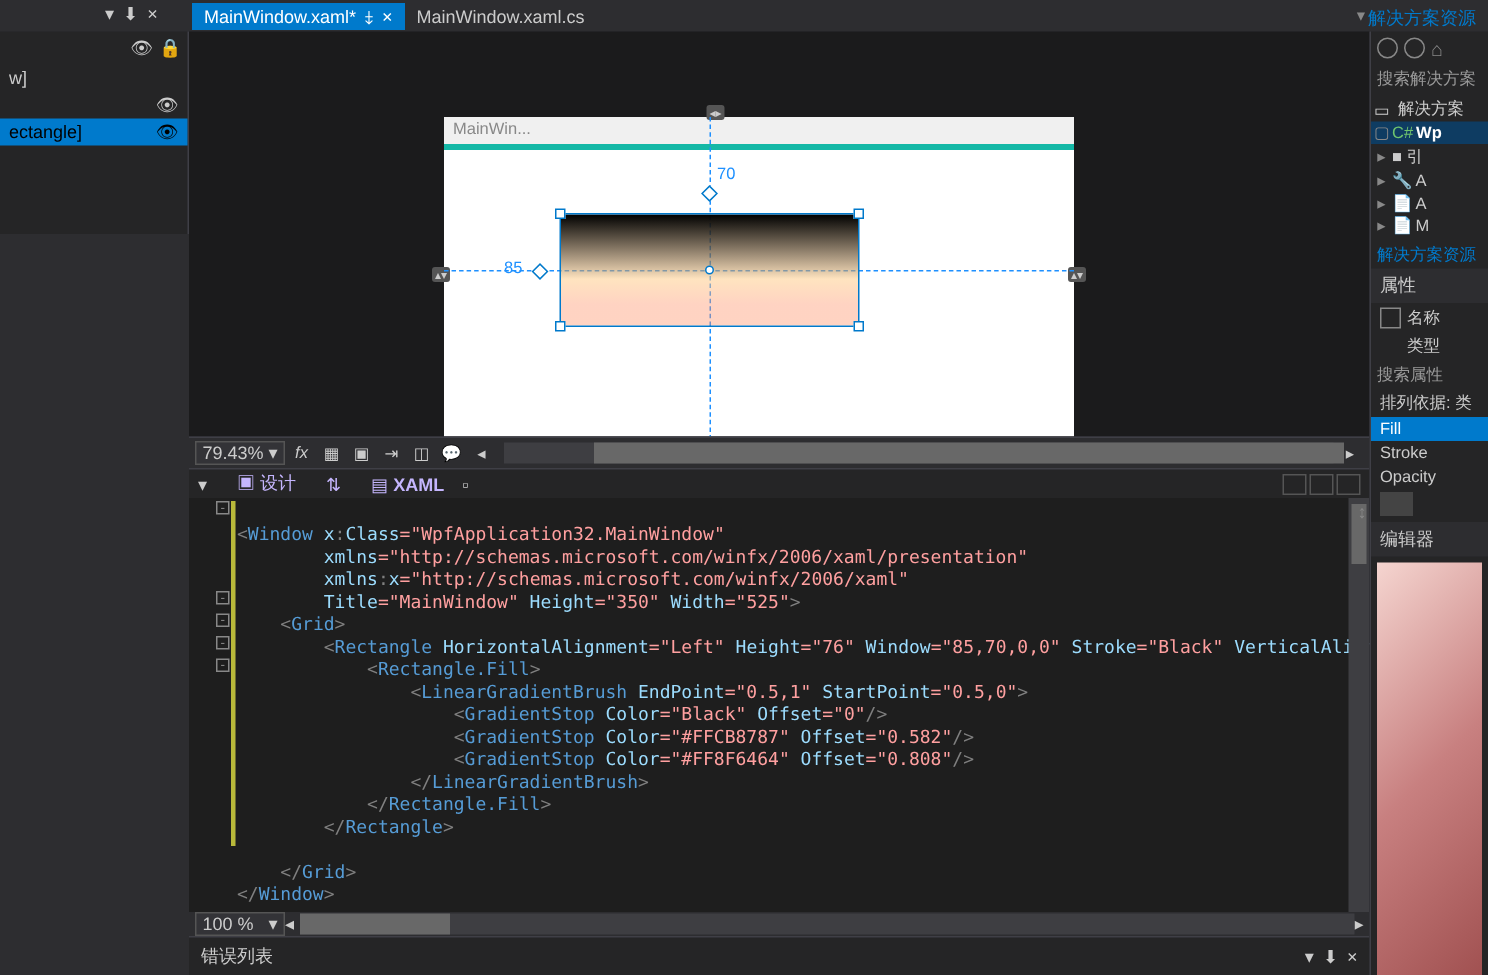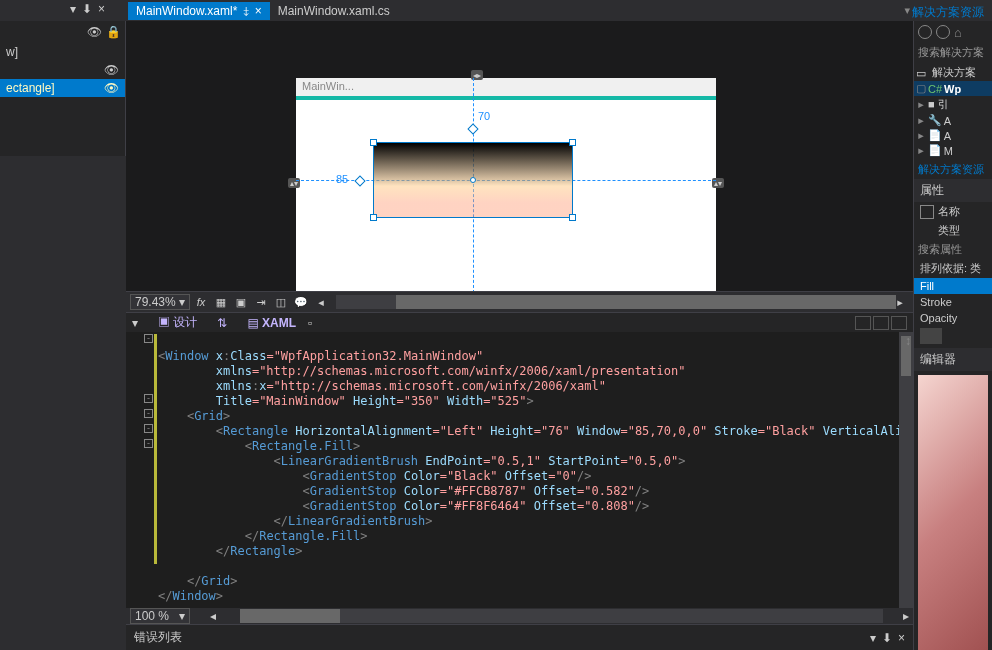--- a/index.html
+++ b/index.html
@@ -5,21 +5,21 @@
 * { box-sizing: border-box; margin: 0; padding: 0; }
 body { font-family: "Microsoft YaHei", "Segoe UI", sans-serif; font-size: 12px; background: #2d2d30; color: #ccc; width: 992px; height: 650px; overflow: hidden; position: relative; }
 .topbar { height: 21px; background: #2d2d30; display: flex; align-items: center; padding: 0 2px; }
 .tab-active { background: #007acc; color: #fff; padding: 2px 8px; display: flex; align-items: center; gap: 6px; margin-left: 126px; }
 .tab-inactive { background: #2d2d30; color: #ccc; padding: 2px 8px; }
 .pin-area { position: absolute; left: 70px; top: 2px; color: #ccc; display: flex; gap: 6px; align-items: center; }
 .solution-tab { position: absolute; right: 0; top: 2px; background: #2d2d30; color: #007acc; padding: 2px 8px; }
 .left-panel { position: absolute; left: 0; top: 21px; width: 126px; height: 135px; background: #252526; border-right: 1px solid #3f3f46; }
 .outline-header { display: flex; justify-content: flex-end; padding: 4px; gap: 4px; }
 .outline-item { padding: 2px 6px; display: flex; justify-content: space-between; align-items: center; }
-.outline-sel { background: #007acc; color: #fef9c3; }
+.outline-sel { background: #007acc; color: #000000; }
 .designer { position: absolute; left: 126px; top: 21px; right: 79px; height: 270px; background: #1b1b1c; overflow: hidden; }
 .canvas-window { position: absolute; left: 170px; top: 57px; width: 420px; height: 230px; background: #fff; }
 .canvas-title { height: 22px; background: #f0f0f0; border-bottom: 4px solid #14b8a6; padding: 2px 6px; color: #888; font-size: 11px; }
 .rect-sel { position: absolute; left: 77px; top: 64px; width: 200px; height: 76px; background: linear-gradient(to bottom, #000 0%, #ffcb8787 58.2%, #ff8f6464 80.8%); border: 1px solid #0079cb; }
 .sel-handle { position: absolute; width: 7px; height: 7px; background: #fff; border: 1px solid #0079cb; }
 .sel-diamond { position: absolute; width: 8px; height: 8px; background: #fff; border: 1px solid #0079cb; transform: rotate(45deg); }
 .center-dot { position: absolute; left: 50%; top: 50%; width: 6px; height: 6px; background: #fff; border: 1px solid #0079cb; border-radius: 50%; transform: translate(-50%,-50%); }
 .rail-handle { position: absolute; width: 12px; height: 10px; background: #555; border-radius: 2px; display:flex; align-items:center; justify-content:center; color:#ccc; font-size:8px;}
 .guide-v { position: absolute; border-left: 1px dashed #1e90ff; }
 .guide-h { position: absolute; border-top: 1px dashed #1e90ff; }
@@ -34,21 +34,21 @@
 .split-tab-icon { width:14px; height:14px; display:inline-flex;}
 .split-right { margin-left:auto; display:flex; gap:2px; align-items:center;}
 .small-btn { width:16px; height:14px; border:1px solid #555; display:inline-flex;}
 .code { position: absolute; left: 126px; top: 332px; right: 79px; bottom: 42px; background: #1e1e1e; overflow: hidden; }
 .gutter { position: absolute; left: 0; top: 0; width: 28px; height: 100%; background: #1e1e1e; }
 .fold { position: absolute; left: 18px; width: 9px; height: 9px; border: 1px solid #888; color: #888; font-size: 9px; line-height: 7px; text-align: center; }
 .code-lines { position: absolute; left: 32px; top: 2px; right: 14px; font-family: Consolas, monospace; font-size: 12px; white-space: pre; line-height: 15px; }
 .code-rscroll { position:absolute; right:0; top:0; width:14px; height:100%; background:#3e3e42;}
 .code-rscroll-thumb { position:absolute; top:4px; width:10px; left:2px; height:40px; background:#686868;}
 .change-bar { position:absolute; left:28px; width:3px; background:#b9b93a; }
-.zoom-row { position: absolute; left: 126px; bottom: 26px; right: 79px; height: 16px; background: #2d2d30; display: flex; align-items: center; padding: 0 4px; gap:20px;}
+.zoom-row { position: absolute; left: 126px; bottom: 26px; right: 79px; height: 16px; background: #2d2d30; display: flex; align-items: center; padding: 0 4px; gap:0;}
 .error-panel { position: absolute; left: 126px; bottom: 0; right: 79px; height: 26px; background: #252526; border-top: 1px solid #3f3f46; display: flex; align-items: center; padding: 0 8px; text-align: right; }
 .error-panel .spacer { margin-left: auto; display:flex; gap:6px;}
 .right-panel { position: absolute; right: 0; top: 21px; width: 79px; height: 629px; background: #252526; border-left: 1px solid #3f3f46; display:flex; flex-direction:column;}
 .rp-toolbar { height: 22px; display: flex; align-items: center; gap: 4px; padding: 0 4px; }
 .rp-circle { width:14px;height:14px;border:1.5px solid #888;border-radius:50%;}
 .rp-home { font-size:13px; color:#888;}
 .rp-search { padding: 2px 4px; color: #999; font-size: 11px; }
 .rp-tree { padding: 2px 0; font-size: 11px; }
 .rp-tree-row { display: flex; align-items: center; gap: 2px; padding: 1px 2px; white-space: nowrap; overflow: hidden; }
 .rp-sel { background: #0e3c62; color: #fff; }

